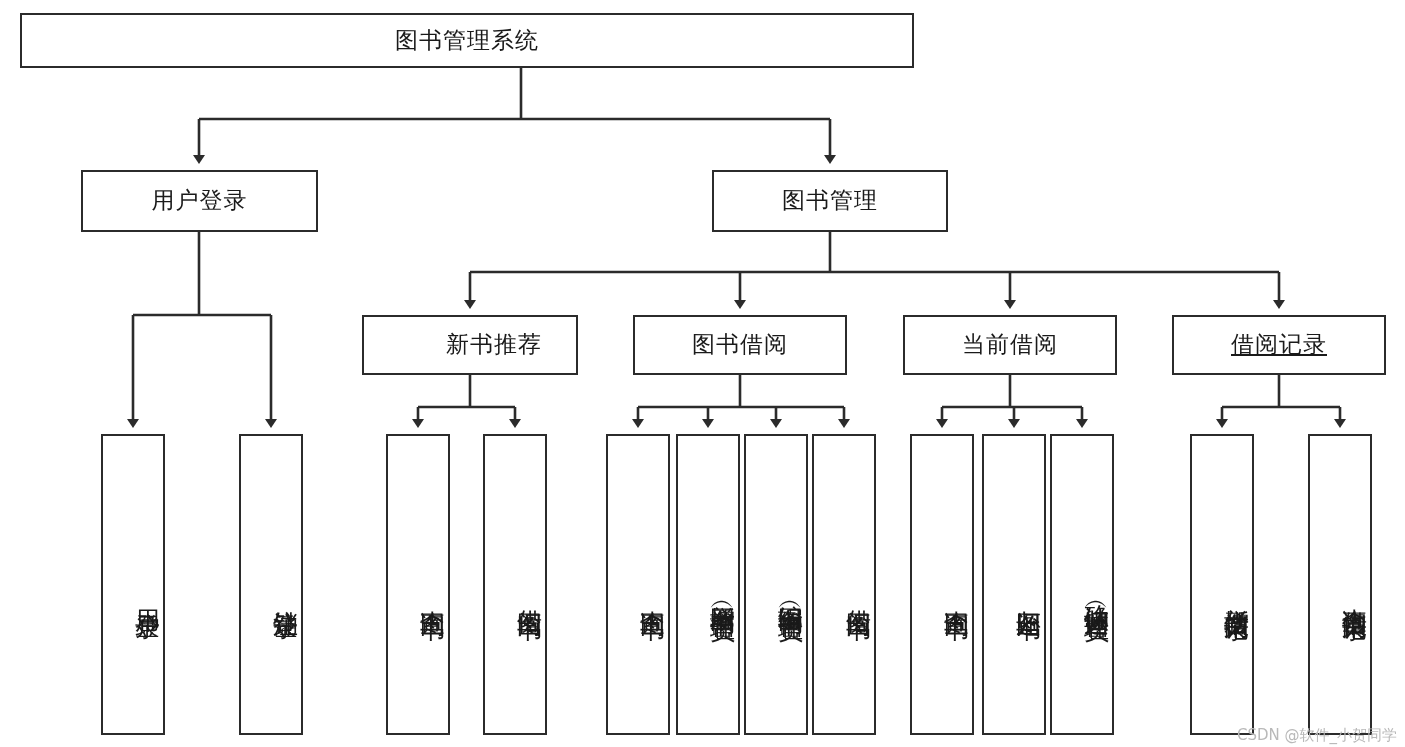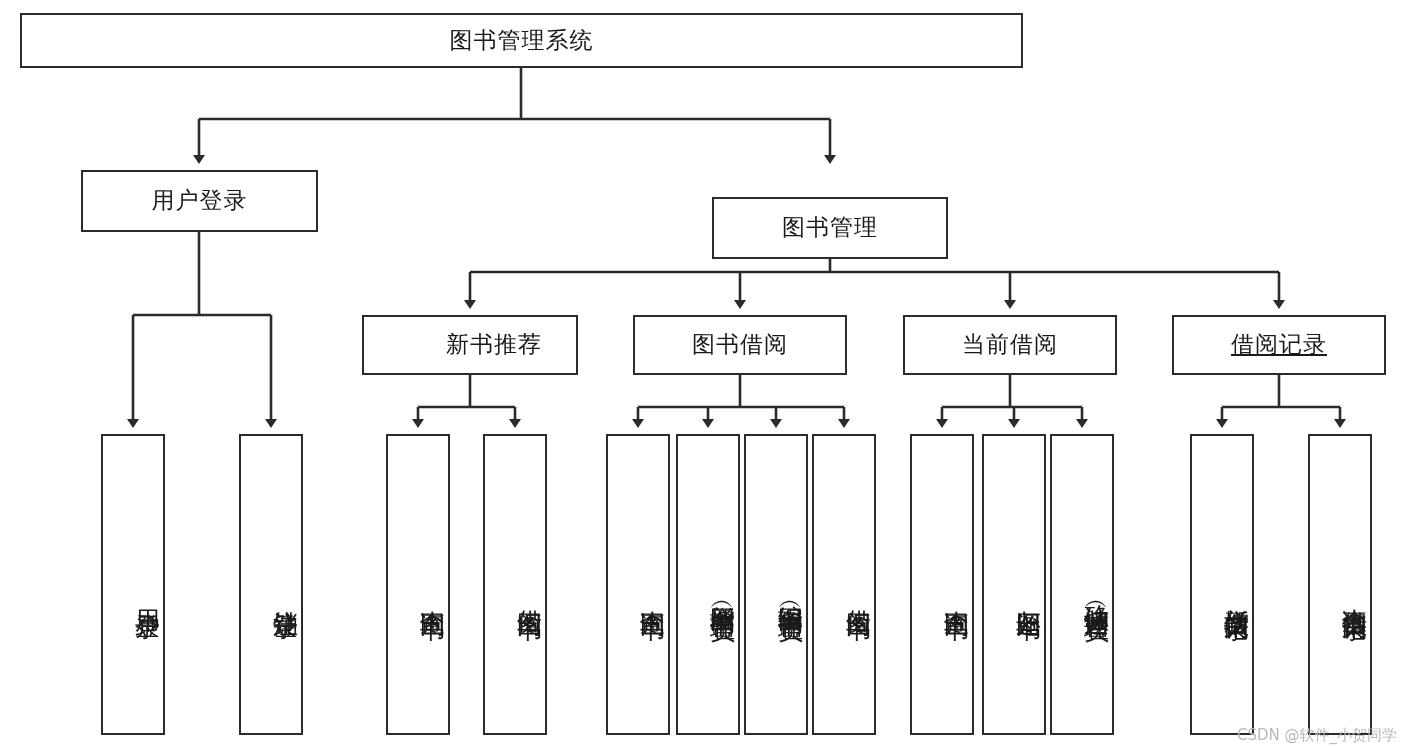--- a/index.html
+++ b/index.html
@@ -112,28 +112,28 @@
       <path d="M1014,407 L1014,421" marker-end="url(#arrow)"></path>
       <path d="M1082,407 L1082,421" marker-end="url(#arrow)"></path>
 
       <path d="M1279,375 L1279,407"></path>
       <path d="M1222,407 L1340,407"></path>
       <path d="M1222,407 L1222,421" marker-end="url(#arrow)"></path>
       <path d="M1340,407 L1340,421" marker-end="url(#arrow)"></path>
     </g>
   </svg>
 
-  <div class="node h" style="left:20px; top:13px; width:1003px; height:55px;">
+  <div class="node h" style="left:20px; top:13px; width:894px; height:55px;">
     <span>图书管理系统</span>
   </div>
 
   <div class="node h" style="left:81px; top:170px; width:237px; height:62px;">
     <span>用户登录</span>
   </div>
-  <div class="node h" style="left:712px; top:170px; width:236px; height:62px;margin-top:27px;">
+  <div class="node h" style="left:712px; top:170px; width:236px; height:62px;">
     <span>图书管理</span>
   </div>
 
   <div class="node h" style="left:362px; top:315px; width:216px; height:60px;padding-left:48px;">
     <span>新书推荐</span>
   </div>
   <div class="node h" style="left:903px; top:315px; width:214px; height:60px;">
     <span>当前借阅</span>
   </div>
   <div class="node h" style="left:633px; top:315px; width:214px; height:60px;">

